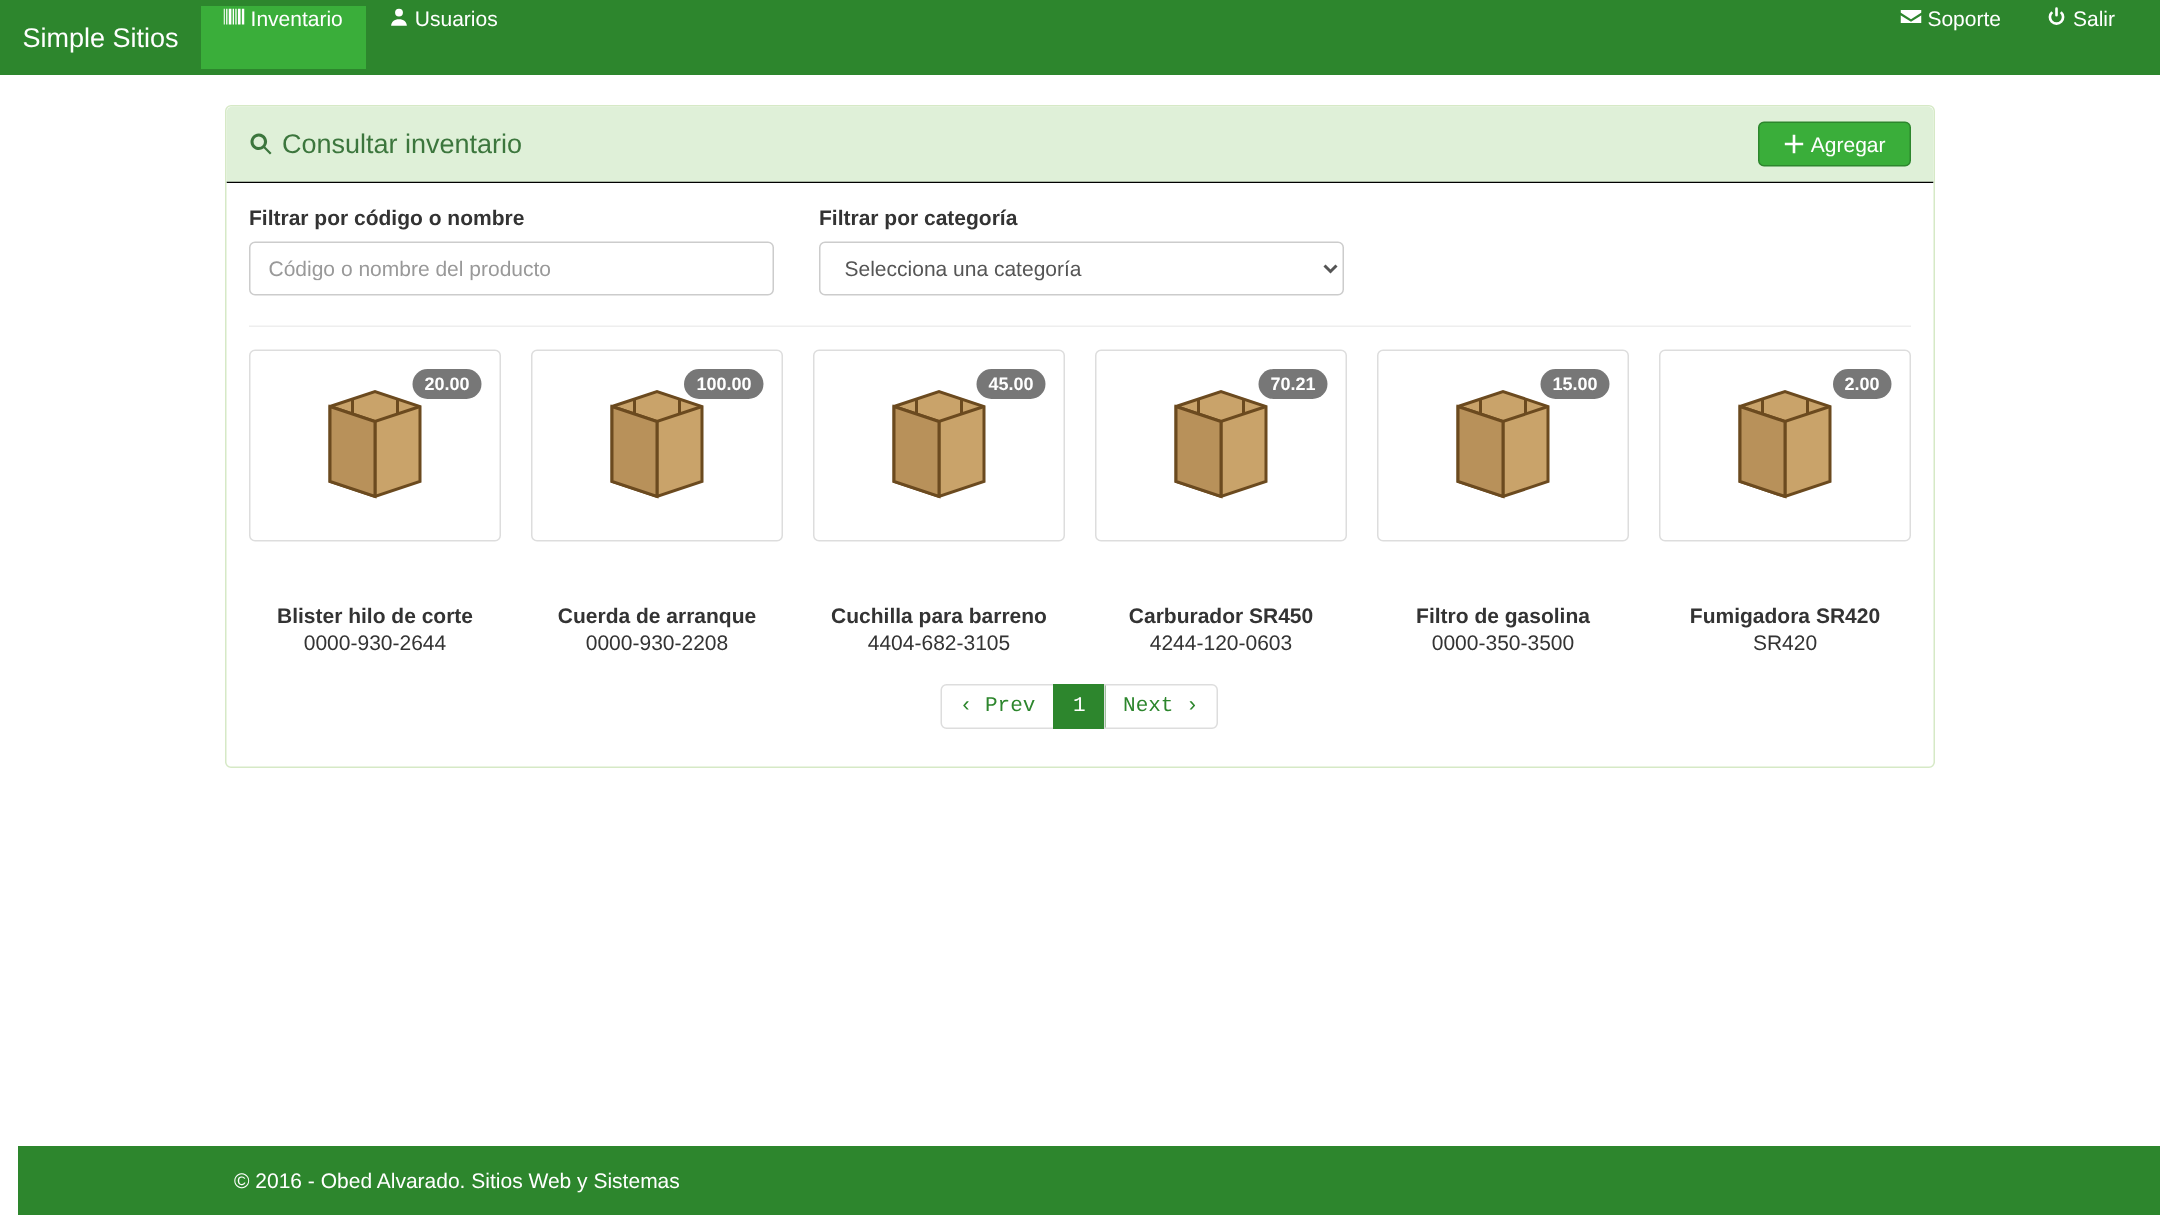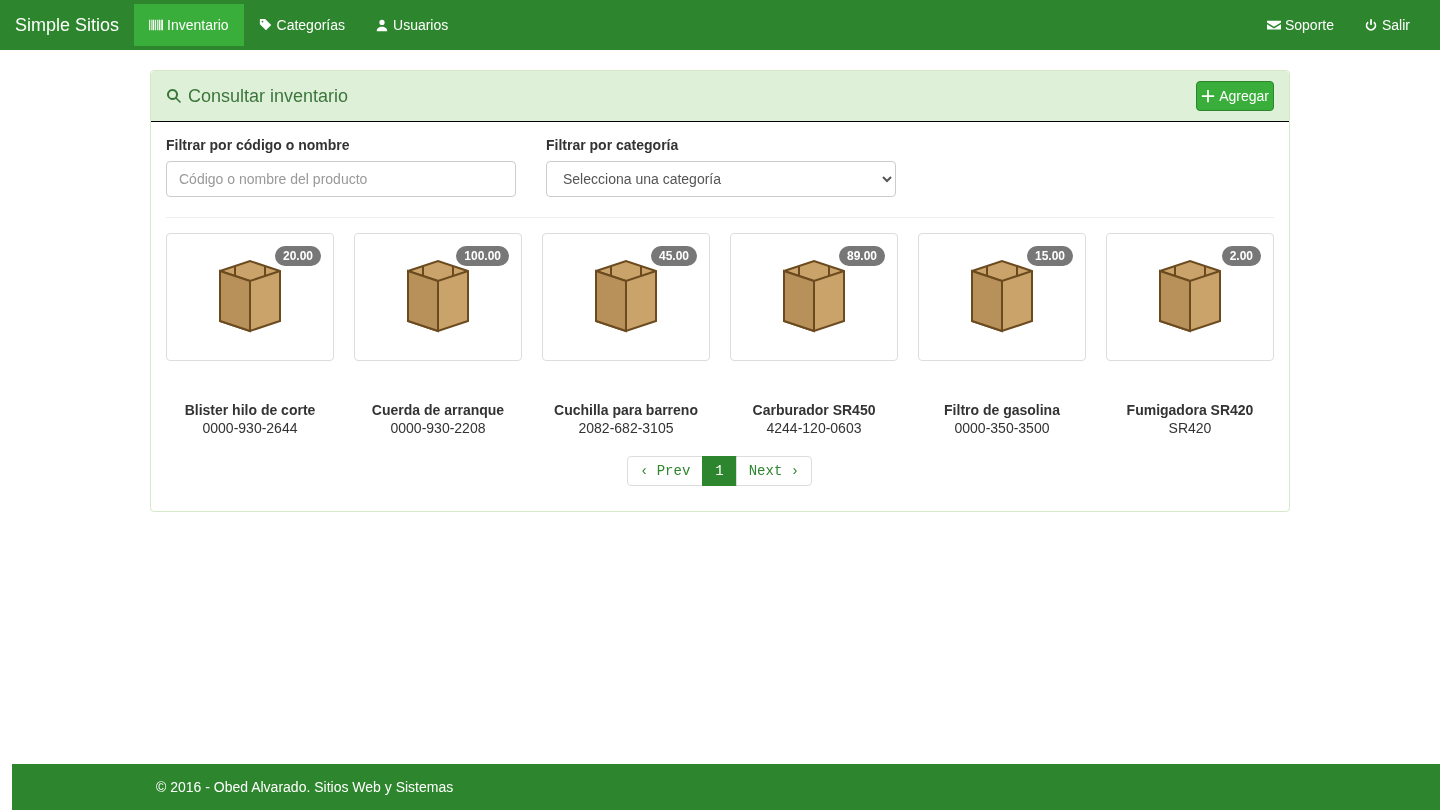--- a/index.html
+++ b/index.html
@@ -19,21 +19,21 @@
   text-decoration: none;
 }
 .nav-left { display: flex; }
 .nav-right { display: flex; margin-left: auto; }
 .nav-item {
   color: #fff;
   text-decoration: none;
   padding: 0 15px;
   height: 42px;
   display: flex;
-  align-items: center;
+  align-items: flex-start;
   gap: 4px;
 }
 .nav-item.active { background: #3aae3a; }
 
 .container {
   max-width: 1170px;
   margin: 20px auto 0;
   padding: 0 15px;
 }
 
@@ -57,21 +57,21 @@
   display: flex;
   align-items: center;
   gap: 6px;
 }
 .btn-add {
   margin-left: auto;
   background: #3aae3a;
   color: #fff;
   border: 1px solid #2d862d;
   border-radius: 4px;
-  padding: 6px 4px;
+  padding: 6px 16px;
   font-size: 14px;
   cursor: pointer;
   display: flex;
   align-items: center;
   gap: 4px;
 }
 .panel-body { padding: 15px; }
 
 .filter-row { display: flex; gap: 30px; margin-bottom: 20px; }
 .filter-col { flex: 0 0 350px; }
@@ -173,28 +173,20 @@
 <nav class="navbar">
   <a href="#" class="navbar-brand">Simple Sitios</a>
   <div class="nav-left">
     <a href="#" class="nav-item active">
       <span class="icon">
           <svg viewBox="0 0 16 16">
             <path d="M0 2h1v12H0zM2 2h1v12H2zM4 2h2v12H4zM7 2h1v12H7zM9 2h1v12H9zM11 2h2v12h-2zM14 2h2v12h-2z"></path>
           </svg>
         </span>
       <span>Inventario</span>
-    </a>
-    <a href="#" class="nav-item">
-      <span class="icon">
-          <svg viewBox="0 0 16 16">
-            <path d="M1 1h6l7 7-6 6-7-7V1zm3 4a1 1 0 100-2 1 1 0 000 2z"></path>
-          </svg>
-        </span>
-      <span>Categorías</span>
     </a>
     <a href="#" class="nav-item">
       <span class="icon">
           <svg viewBox="0 0 16 16">
             <path d="M8 8a3 3 0 100-6 3 3 0 000 6zM2 15c0-3 2.5-5 6-5s6 2 6 5H2z"></path>
           </svg>
         </span>
       <span>Usuarios</span>
     </a>
   </div>
@@ -286,32 +278,32 @@
       <span><svg width="100" height="100" viewBox="0 0 100 100">
 <path d="M20 25 L50 15 L80 25 L80 75 L50 85 L20 75 Z" fill="#c9a36a" stroke="#6b4a1f" stroke-width="2"></path>
 <path d="M20 25 L50 35 L80 25" fill="none" stroke="#6b4a1f" stroke-width="2"></path>
 <path d="M50 35 L50 85" fill="none" stroke="#6b4a1f" stroke-width="2"></path>
 <path d="M20 25 L50 35 L50 85 L20 75 Z" fill="#b8915a" stroke="#6b4a1f" stroke-width="2"></path>
 <path d="M35 20 L35 30 M65 20 L65 30" fill="none" stroke="#6b4a1f" stroke-width="2"></path>
 </svg></span>
       <span class="badge">45.00</span>
     </div>
     <div class="product-name">Cuchilla para barreno</div>
-    <div class="product-code">2082-682-3105</div>
-  </div>
-          <div class="product-card">
-    <div class="product-thumb">
-      <span><svg width="100" height="100" viewBox="0 0 100 100">
-<path d="M20 25 L50 15 L80 25 L80 75 L50 85 L20 75 Z" fill="#c9a36a" stroke="#6b4a1f" stroke-width="2"></path>
-<path d="M20 25 L50 35 L80 25" fill="none" stroke="#6b4a1f" stroke-width="2"></path>
-<path d="M50 35 L50 85" fill="none" stroke="#6b4a1f" stroke-width="2"></path>
-<path d="M20 25 L50 35 L50 85 L20 75 Z" fill="#b8915a" stroke="#6b4a1f" stroke-width="2"></path>
-<path d="M35 20 L35 30 M65 20 L65 30" fill="none" stroke="#6b4a1f" stroke-width="2"></path>
-</svg></span>
-      <span class="badge">89.00</span>
+    <div class="product-code">4404-682-3105</div>
+  </div>
+          <div class="product-card">
+    <div class="product-thumb">
+      <span><svg width="100" height="100" viewBox="0 0 100 100">
+<path d="M20 25 L50 15 L80 25 L80 75 L50 85 L20 75 Z" fill="#c9a36a" stroke="#6b4a1f" stroke-width="2"></path>
+<path d="M20 25 L50 35 L80 25" fill="none" stroke="#6b4a1f" stroke-width="2"></path>
+<path d="M50 35 L50 85" fill="none" stroke="#6b4a1f" stroke-width="2"></path>
+<path d="M20 25 L50 35 L50 85 L20 75 Z" fill="#b8915a" stroke="#6b4a1f" stroke-width="2"></path>
+<path d="M35 20 L35 30 M65 20 L65 30" fill="none" stroke="#6b4a1f" stroke-width="2"></path>
+</svg></span>
+      <span class="badge">70.21</span>
     </div>
     <div class="product-name">Carburador SR450</div>
     <div class="product-code">4244-120-0603</div>
   </div>
           <div class="product-card">
     <div class="product-thumb">
       <span><svg width="100" height="100" viewBox="0 0 100 100">
 <path d="M20 25 L50 15 L80 25 L80 75 L50 85 L20 75 Z" fill="#c9a36a" stroke="#6b4a1f" stroke-width="2"></path>
 <path d="M20 25 L50 35 L80 25" fill="none" stroke="#6b4a1f" stroke-width="2"></path>
 <path d="M50 35 L50 85" fill="none" stroke="#6b4a1f" stroke-width="2"></path>

